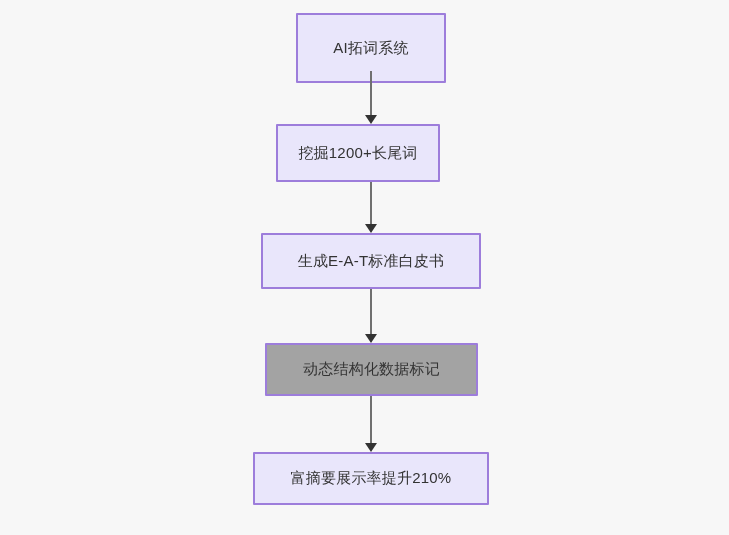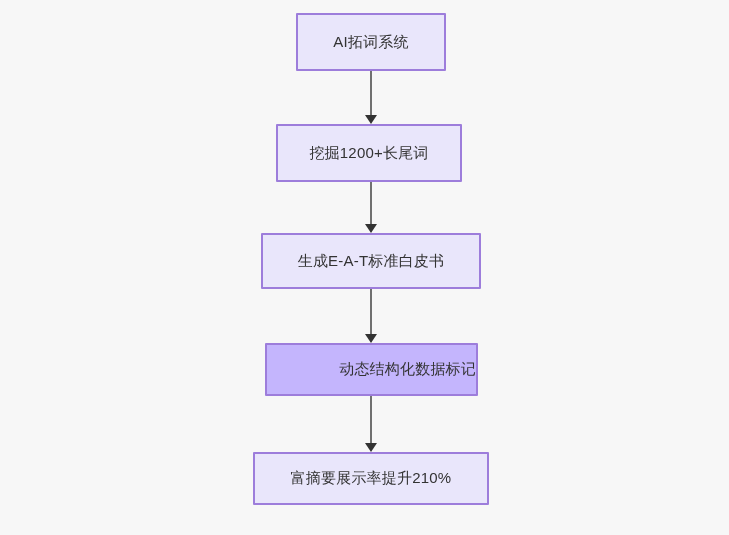--- a/index.html
+++ b/index.html
@@ -58,48 +58,48 @@
     border-left: 6px solid transparent;
     border-right: 6px solid transparent;
     border-top: 9px solid #333333;
   }
 </style>
 </head>
 <body style="background: rgb(247, 247, 247);">
 
 <div id="flowchart" style="width: 729px; height: 535px;">
 
-  <div class="node" style="left: 296px; top: 13px; width: 150px; height: 58px; background: rgb(233, 230, 251); border-color: rgb(157, 125, 219);">
+  <div class="node" style="left: 296px; top: 13px; width: 150px; height: 70px; background: rgb(233, 230, 251); border-color: rgb(157, 125, 219);">
     <span class="node-label" style="color: rgb(51, 51, 51);">AI拓词系统</span>
   </div>
 
   <div class="edge" style="left: 361px; top: 71px; width: 20px; height: 53px;">
     <div class="edge-line" style="height: 45px; background: rgb(112, 112, 112);"></div>
     <div class="edge-arrow" style="border-top-color: rgb(51, 51, 51);"></div>
   </div>
 
-  <div class="node" style="left: 276px; top: 124px; width: 186px; height: 58px; background: rgb(233, 230, 251); border-color: rgb(157, 125, 219);">
+  <div class="node" style="left: 276px; top: 124px; width: 164px; height: 58px; background: rgb(233, 230, 251); border-color: rgb(157, 125, 219);">
     <span class="node-label" style="color: rgb(51, 51, 51);">挖掘1200+长尾词</span>
   </div>
 
   <div class="edge" style="left: 361px; top: 182px; width: 20px; height: 51px;">
     <div class="edge-line" style="height: 43px; background: rgb(112, 112, 112);"></div>
     <div class="edge-arrow" style="border-top-color: rgb(51, 51, 51);"></div>
   </div>
 
   <div class="node" style="left: 261px; top: 233px; width: 220px; height: 56px; background: rgb(233, 230, 251); border-color: rgb(157, 125, 219); text-align: right;">
     <span class="node-label" style="color: rgb(51, 51, 51);">生成E-A-T标准白皮书</span>
   </div>
 
   <div class="edge" style="left: 361px; top: 289px; width: 20px; height: 54px;">
     <div class="edge-line" style="height: 46px; background: rgb(112, 112, 112);"></div>
     <div class="edge-arrow" style="border-top-color: rgb(51, 51, 51);"></div>
   </div>
 
-  <div class="node" style="left: 265px; top: 343px; width: 213px; height: 53px; background: #c4b5fd; border-color: rgb(157, 125, 219); justify-content: flex-end;">
+  <div class="node" style="left: 265px; top: 343px; width: 213px; height: 53px; background: #a3a3a3; border-color: rgb(157, 125, 219);">
     <span class="node-label" style="color: rgb(51, 51, 51);">动态结构化数据标记</span>
   </div>
 
   <div class="edge" style="left: 361px; top: 396px; width: 20px; height: 56px;">
     <div class="edge-line" style="height: 48px; background: rgb(112, 112, 112);"></div>
     <div class="edge-arrow" style="border-top-color: rgb(51, 51, 51);"></div>
   </div>
 
   <div class="node" style="left: 253px; top: 452px; width: 236px; height: 53px; background: rgb(233, 230, 251); border-color: rgb(157, 125, 219);">
     <span class="node-label" style="color: rgb(51, 51, 51);">富摘要展示率提升210%</span>

